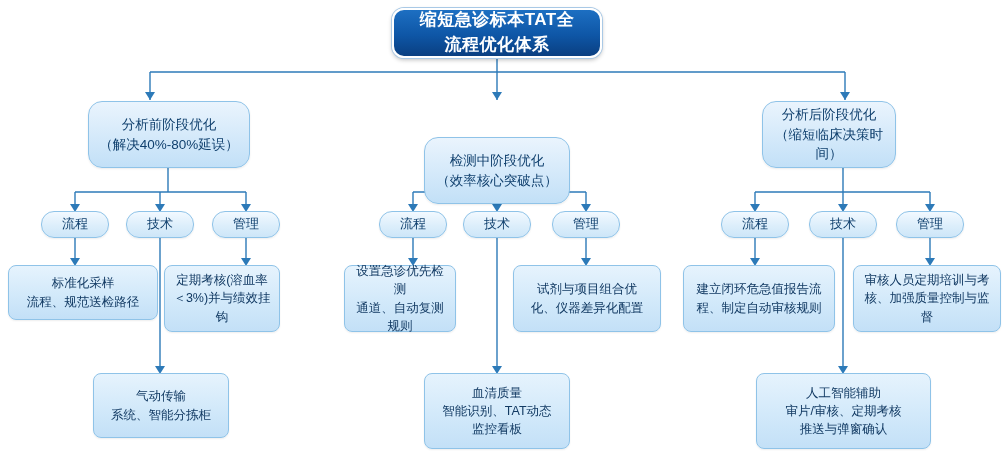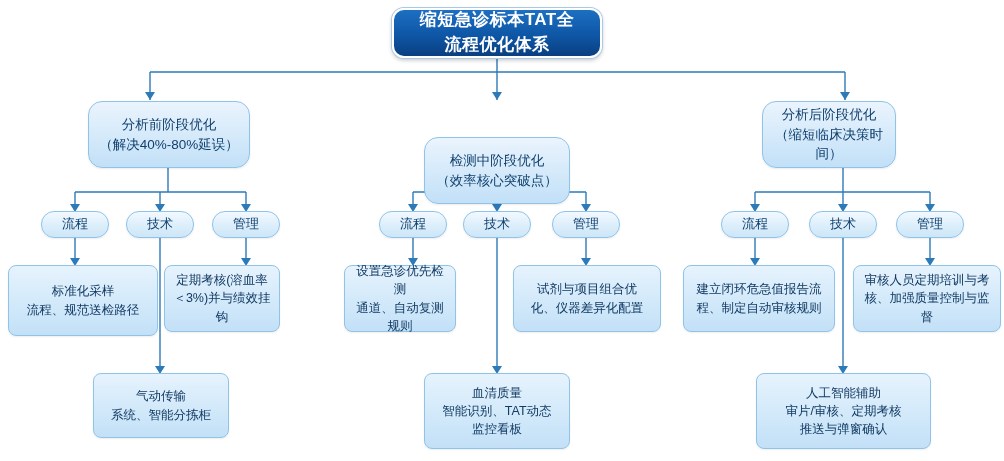--- a/index.html
+++ b/index.html
@@ -212,21 +212,21 @@
   <div class="node pill" style="left:721px; top:211px; width:68px; height:27px;">
     <span class="txt">流程</span>
   </div>
   <div class="node pill" style="left:809px; top:211px; width:68px; height:27px;">
     <span class="txt">技术</span>
   </div>
   <div class="node pill" style="left:896px; top:211px; width:68px; height:27px;">
     <span class="txt">管理</span>
   </div>
 
-  <div class="node leaf" style="left:8px; top:265px; width:150px; height:71px;">
+  <div class="node leaf" style="left:8px; top:265px; width:150px; height:55px;">
     <span class="txt">标准化采样
 流程、规范送检路径</span>
   </div>
   <div class="node leaf" style="left:164px; top:265px; width:116px; height:67px;">
     <span class="txt">定期考核(溶血率
 ＜3%)并与绩效挂钩</span>
   </div>
 
   <div class="node leaf" style="left:344px; top:265px; width:112px; height:67px;">
     <span class="txt">设置急诊优先检测

